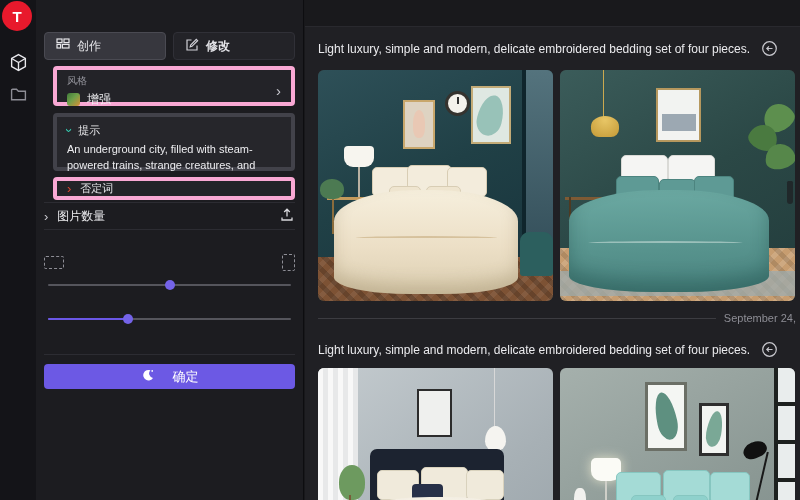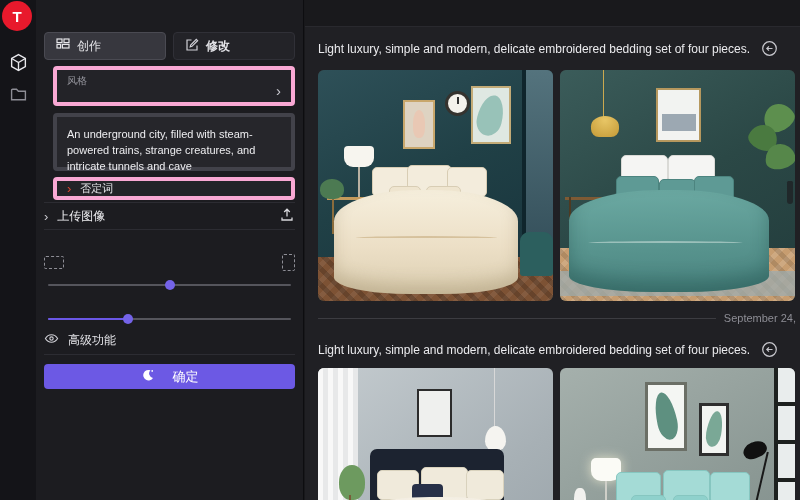--- a/index.html
+++ b/index.html
@@ -232,37 +232,45 @@
           <path d="M12 7.5V12H2V2h4.5"></path>
             <path d="M11.3 1.4l1.3 1.3-5.6 5.6-1.8.5.5-1.8z"></path>
         </svg>
       </span>
       <span>修改</span>
     </div>
   </div>
 
   <div class="card style-card">
     <div class="style-label">风格</div>
+    <div class="style-row">
+      <span class="style-thumb"></span>
+      <span>增强</span>
+    </div>
     <span class="chev style-chev">›</span>
   </div>
 
   <div class="card prompt-card">
+    <div class="prompt-head">
+      <span class="chev down teal">›</span>
+      <span>提示</span>
+    </div>
     <div class="prompt-text">An underground city, filled with steam-powered trains, strange creatures, and intricate tunnels and cave</div>
   </div>
 
   <div class="card neg-card">
     <span class="chev red">›</span>
     <span>否定词</span>
   </div>
 
   <div class="sep" style="top:202px;"></div>
 
   <div class="row-line upload-row">
     <span class="chev">›</span>
-    <span>上传图像</span>
+    <span>图片数量</span>
     <span class="upload-ic">
       <svg width="16" height="16" viewBox="0 0 16 16" fill="none" stroke="#d8d8dc" stroke-width="1.3">
         <path d="M8 2.5v7M5.2 5L8 2.2 10.8 5"></path>
           <path d="M3 10.5V13h10v-2.5"></path>
       </svg>
     </span>
   </div>
 
   <div class="sep" style="top:229px;"></div>
 
@@ -277,29 +285,20 @@
     <div class="thumb" style="left:calc(50% - 5px);"></div>
   </div>
 
 
   <div class="slider count-slider">
     <div class="track"></div>
     <div class="fill" style="width:33%;"></div>
     <div class="thumb" style="left:calc(33% - 5px);"></div>
   </div>
 
-  <div class="row-line adv-row">
-    <span>
-      <svg width="15" height="15" viewBox="0 0 16 16" fill="none" stroke="#cfcfd5" stroke-width="1.2">
-        <path d="M1.5 8s2.4-4 6.5-4 6.5 4 6.5 4-2.4 4-6.5 4S1.5 8 1.5 8z"></path>
-          <circle cx="8" cy="8" r="1.8"></circle>
-      </svg>
-    </span>
-    <span>高级功能</span>
-  </div>
 
   <div class="sep" style="top:354px;"></div>
 
   <div class="confirm-btn">
     <span>
       <svg width="14" height="14" viewBox="0 0 16 16" fill="#fff">
         <path d="M10.8 2.6a6 6 0 1 0 2.9 8.7A5.1 5.1 0 0 1 10.8 2.6z"></path>
         <circle cx="12.8" cy="3.4" r="1"></circle>
       </svg>
     </span>

